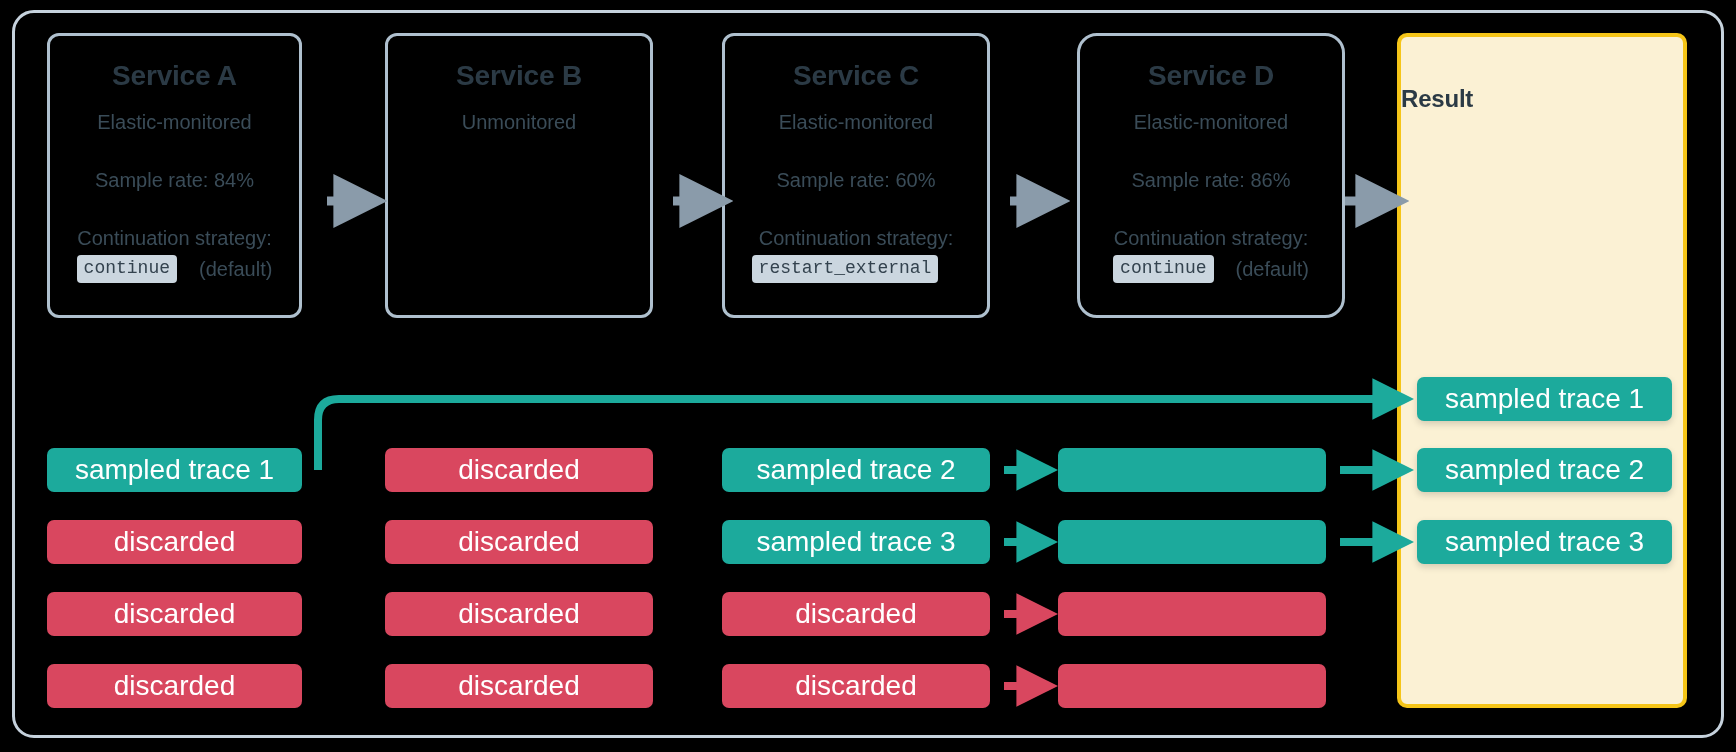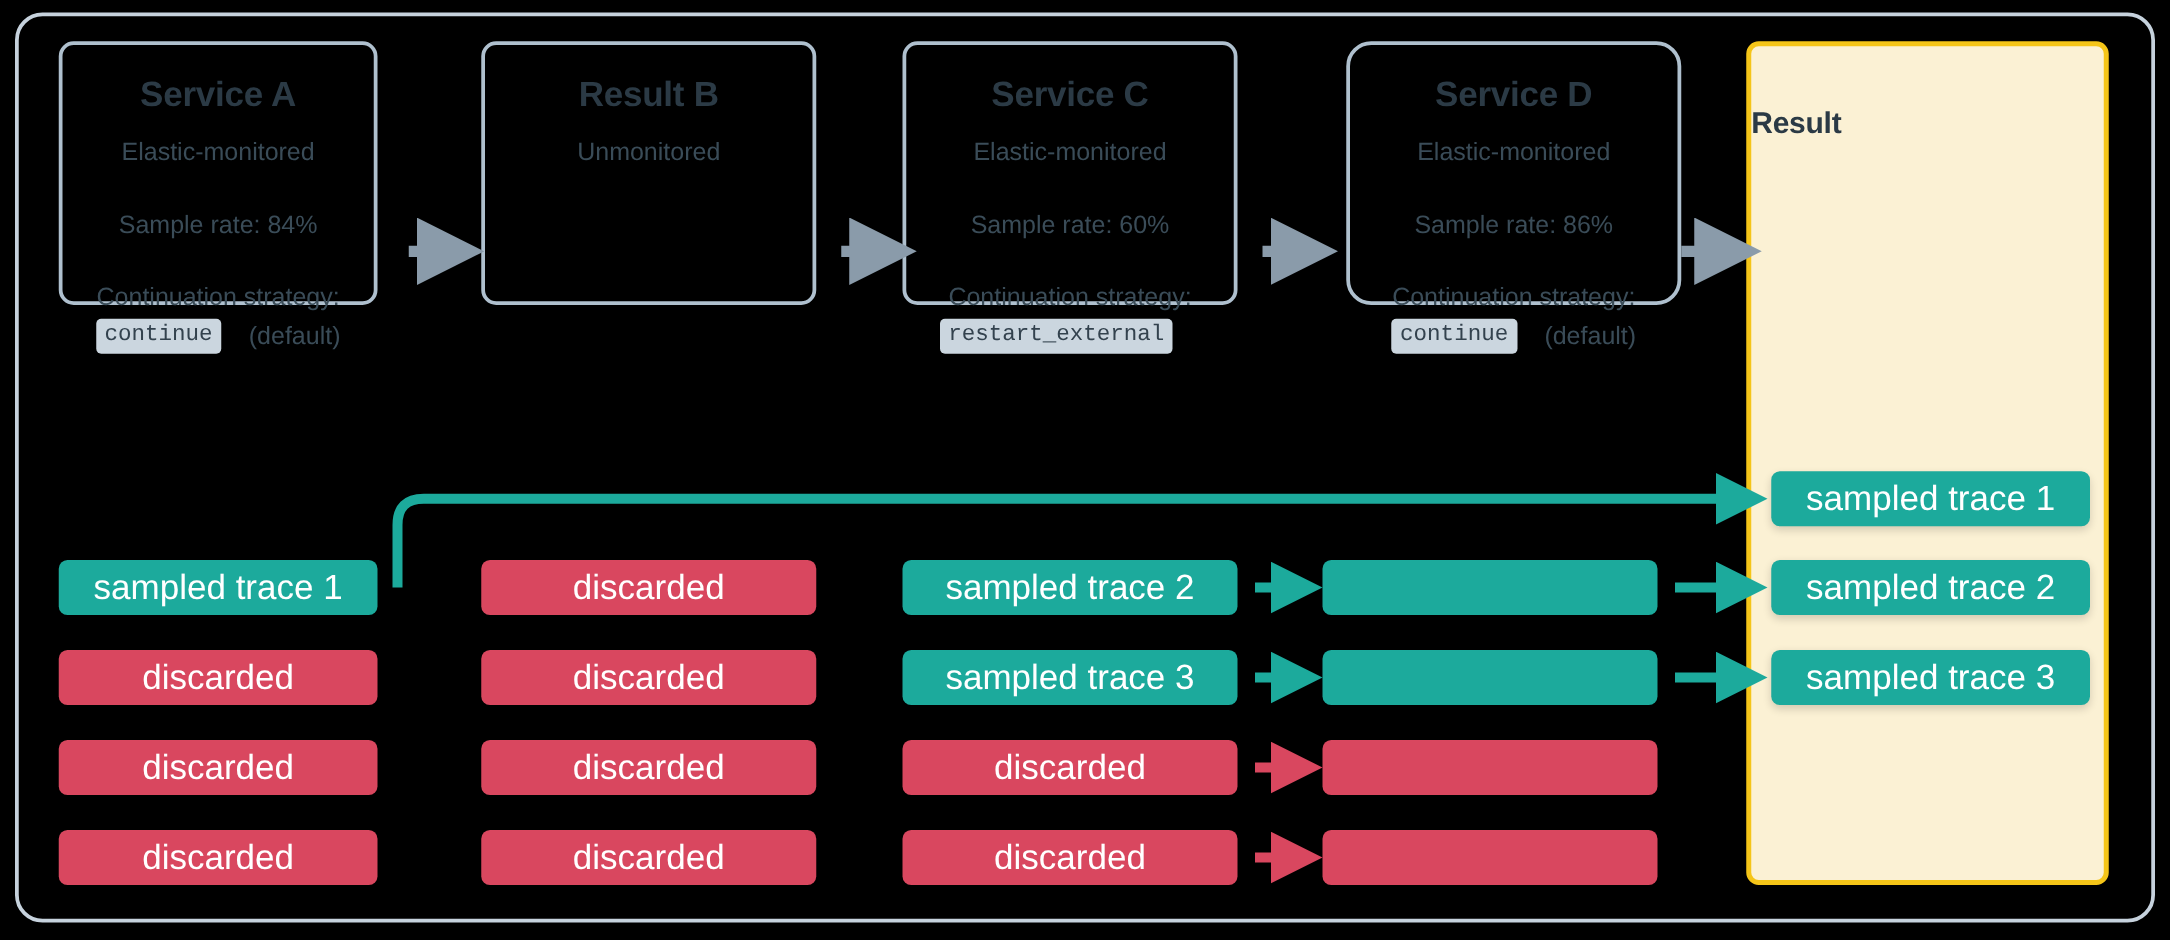--- a/index.html
+++ b/index.html
@@ -29,21 +29,21 @@
     height: 728px;
     border: 3px solid #C6D2DD;
     border-radius: 22px;
     pointer-events: none;
   }
 
   
   .service-card {
     position: absolute;
     top: 33px;
-    height: 211px;
+    height: 285px;
     border: 3px solid #AFC0CE;
     border-radius: 12px;
     background: #000000;
     text-align: center;
     padding-top: 24px;
   }
 
   .svc-title {
     font-size: 28px;
     font-weight: bold;
@@ -162,21 +162,21 @@
     <div class="svc-sub">Elastic-monitored</div>
     <div class="svc-rate">Sample rate: 84%</div>
     <div class="svc-strategy-label">Continuation strategy:</div>
     <div class="svc-strategy-row">
       <code class="badge">continue</code>
       <span class="svc-default">(default)</span>
     </div>
   </div>
 
   <div class="service-card" style="left:385px; width:268px;">
-    <div class="svc-title">Result B</div>
+    <div class="svc-title">Service B</div>
     <div class="svc-sub">Unmonitored</div>
   </div>
 
   <div class="service-card" style="left:722px; width:268px;">
     <div class="svc-title">Service C</div>
     <div class="svc-sub">Elastic-monitored</div>
     <div class="svc-rate">Sample rate: 60%</div>
     <div class="svc-strategy-label">Continuation strategy:</div>
     <div class="svc-strategy-row">
       <code class="badge">restart_external</code>

